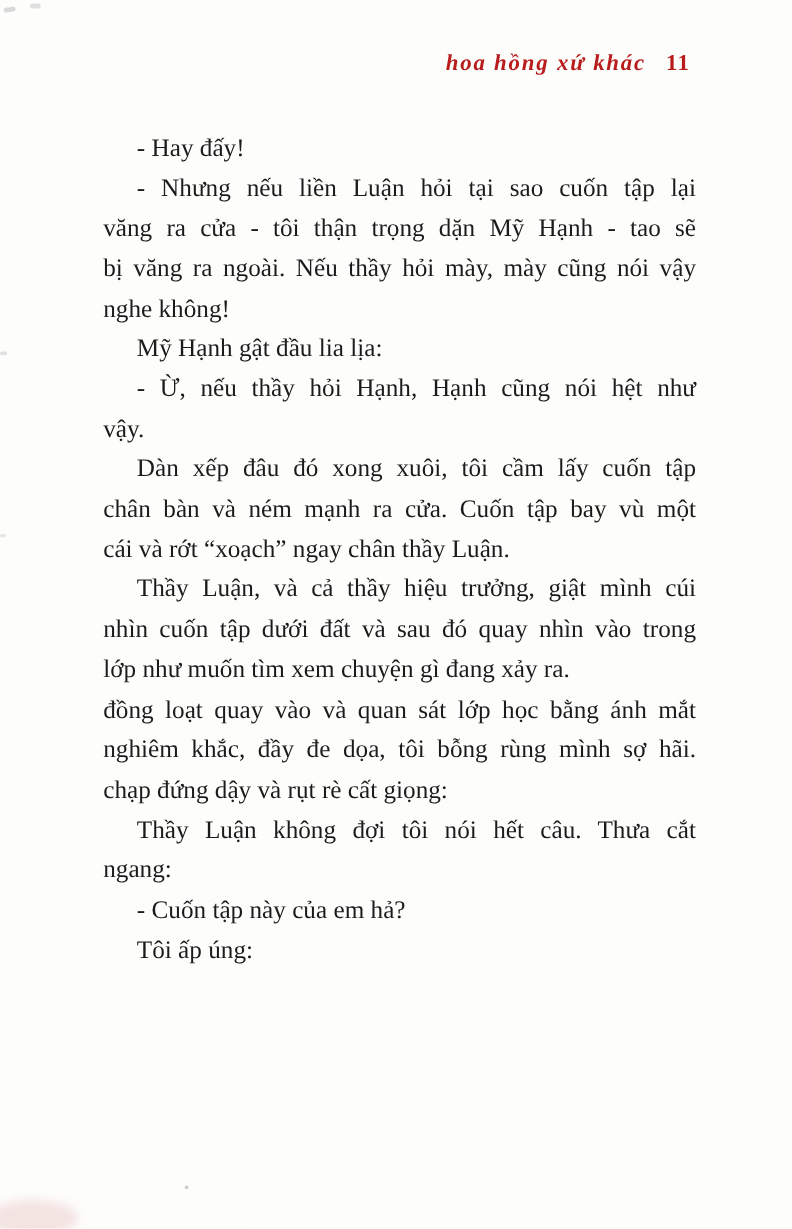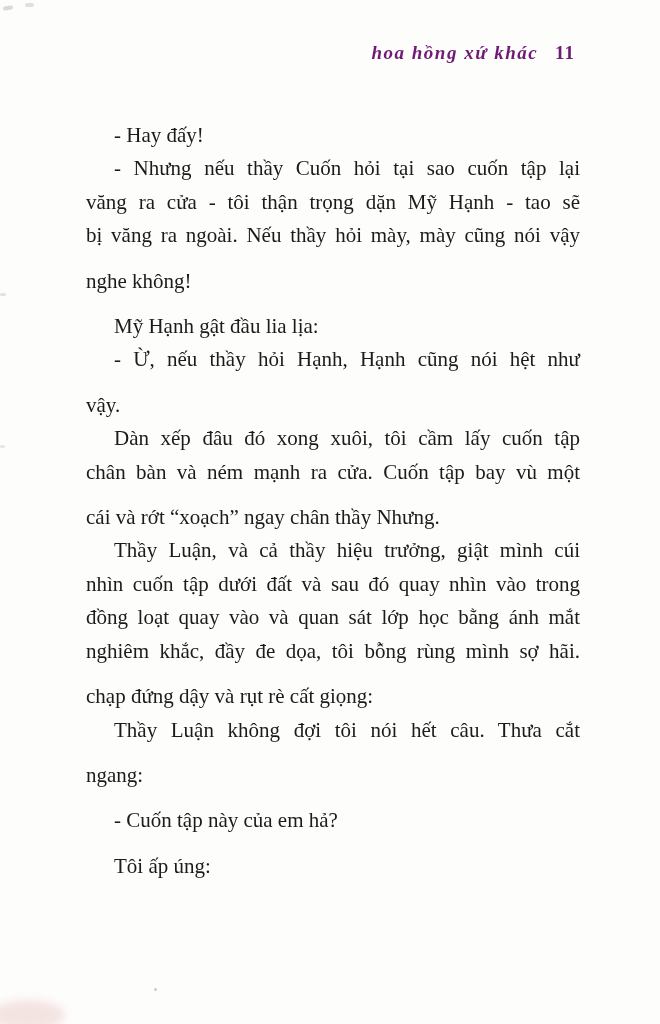--- a/index.html
+++ b/index.html
@@ -13,21 +13,21 @@
     height: 1024px;
     background: #fdfdfc;
     overflow: hidden;
     font-family: "Liberation Serif", "DejaVu Serif", serif;
   }
   
   .running-header {
     position: absolute;
     top: 42px;
     right: 85px;
-    color: #701a75;
+    color: #b91c1c;
     font-size: 19px;
     white-space: nowrap;
   }
   .running-header .book-title {
     font-style: italic;
     font-weight: bold;
     letter-spacing: 1.5px;
   }
   .running-header .page-number {
     font-weight: bold;
@@ -44,21 +44,20 @@
     font-size: 21px;
     line-height: 33.4px;
   }
   .line {
     text-align: justify;
     text-align-last: justify;
     white-space: normal;
   }
   .line.last {
     text-align-last: left;
-    margin-top: 12px;
   }
   .line.first {
     text-indent: 28px;
   }
   
   .artifact {
     position: absolute;
     pointer-events: none;
   }
   .speck-1 { left: 3px;  top: 6px;   width: 10px; height: 4px; background: #b9b9bb; opacity: .55; border-radius: 2px; transform: rotate(-8deg); }
@@ -79,32 +78,33 @@
 
 <div class="page">
 
   <div class="running-header">
     <span class="book-title">hoa hồng xứ khác</span>
     <span class="page-number">11</span>
   </div>
 
   <div class="text-block" id="text-block">
       <div class="line first last">- Hay đấy!</div>
-      <div class="line first">- Nhưng nếu thầy Cuốn hỏi tại sao cuốn tập lại</div>
+      <div class="line first">- Nhưng nếu liền Luận hỏi tại sao cuốn tập lại</div>
       <div class="line">văng ra cửa - tôi thận trọng dặn Mỹ Hạnh - tao sẽ</div>
       <div class="line">bị văng ra ngoài. Nếu thầy hỏi mày, mày cũng nói vậy</div>
       <div class="line last">nghe không!</div>
       <div class="line first last">Mỹ Hạnh gật đầu lia lịa:</div>
       <div class="line first">- Ừ, nếu thầy hỏi Hạnh, Hạnh cũng nói hệt như</div>
       <div class="line last">vậy.</div>
       <div class="line first">Dàn xếp đâu đó xong xuôi, tôi cầm lấy cuốn tập</div>
       <div class="line">chân bàn và ném mạnh ra cửa. Cuốn tập bay vù một</div>
-      <div class="line last">cái và rớt “xoạch” ngay chân thầy Nhưng.</div>
+      <div class="line last">cái và rớt “xoạch” ngay chân thầy Luận.</div>
       <div class="line first">Thầy Luận, và cả thầy hiệu trưởng, giật mình cúi</div>
       <div class="line">nhìn cuốn tập dưới đất và sau đó quay nhìn vào trong</div>
+      <div class="line last">lớp như muốn tìm xem chuyện gì đang xảy ra.</div>
       <div class="line">đồng loạt quay vào và quan sát lớp học bằng ánh mắt</div>
       <div class="line">nghiêm khắc, đầy đe dọa, tôi bỗng rùng mình sợ hãi.</div>
       <div class="line last">chạp đứng dậy và rụt rè cất giọng:</div>
       <div class="line first">Thầy Luận không đợi tôi nói hết câu. Thưa cắt</div>
       <div class="line last">ngang:</div>
       <div class="line first last">- Cuốn tập này của em hả?</div>
       <div class="line first last">Tôi ấp úng:</div>
     </div>
 
   <div class="artifact speck-1"></div>

